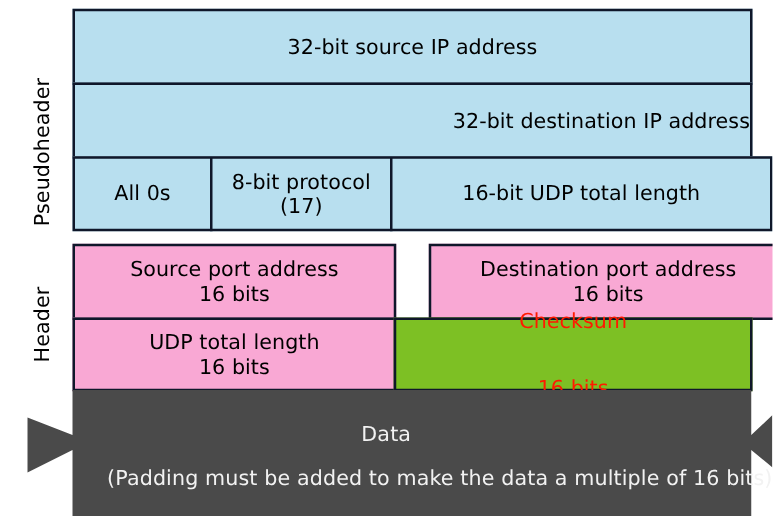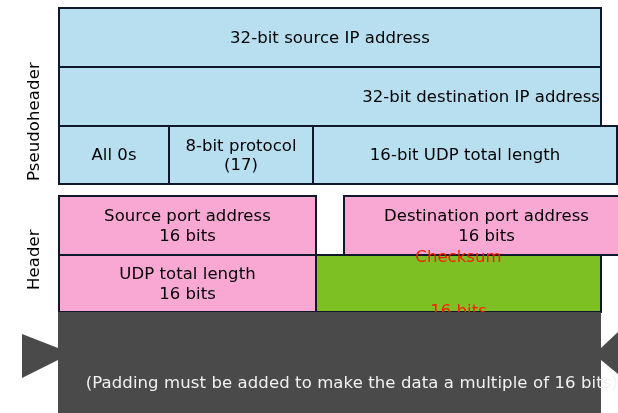--- a/index.html
+++ b/index.html
@@ -133,16 +133,17 @@
                L 618 64
                L 601 50
                L 601 103
                L 58 103
                L 58 50
                L 22 68
                L 22 24
                L 58 38
                Z" fill="#4a4a4a"></path>
     </svg>
+    <div class="banner-text" id="data-title">Data</div>
     <div class="banner-text" id="data-note">(Padding must be added to make the data a multiple of 16 bits)</div>
   </div>
 
 </div>
 
 </body></html>

